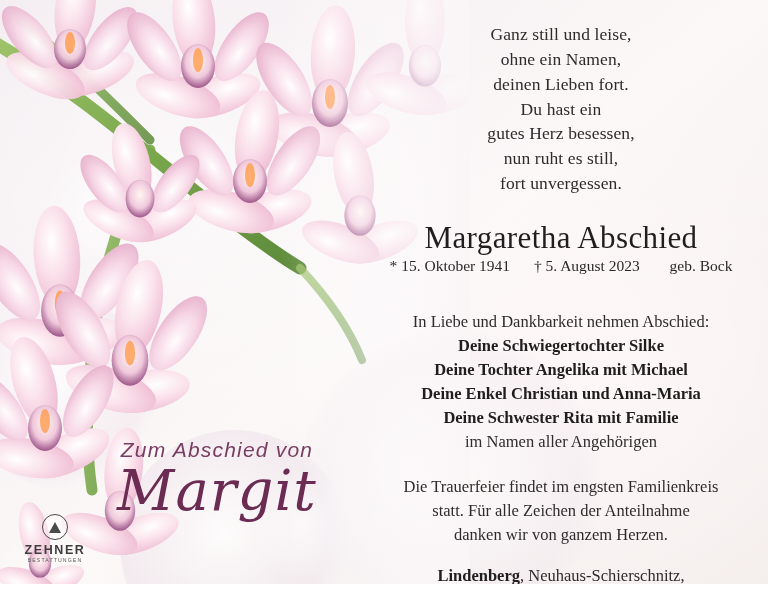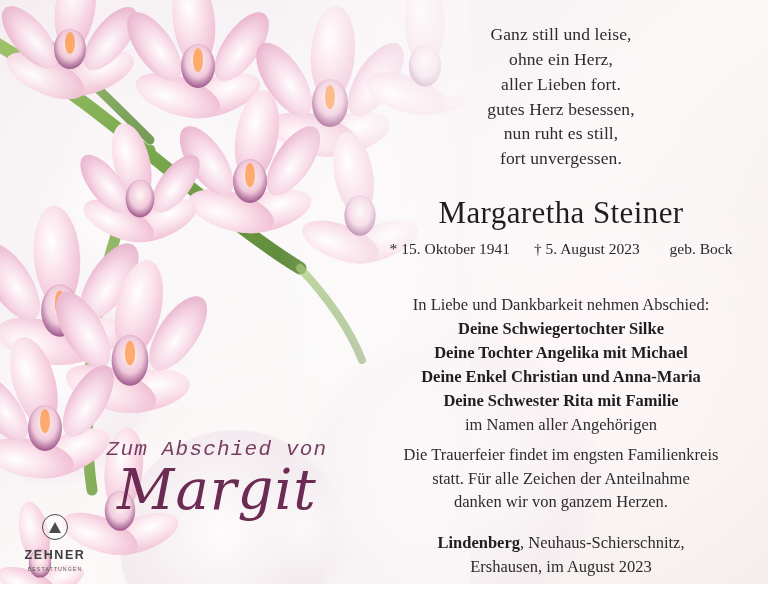--- a/index.html
+++ b/index.html
@@ -44,39 +44,39 @@
   .poem div { white-space: nowrap; }
 
   .name {
     margin-top: 24px;
     font-size: 31px;
     letter-spacing: .4px;
     color: #1f1d1e;
     white-space: nowrap;
   }
   .dates {
-    margin-top: 9px;
+    margin-top: 1px;
     font-size: 15.5px;
     color: #2b2829;
     white-space: nowrap;
   }
   .dates .gap { display: inline-block; width: 16px; }
   .dates .gap2 { display: inline-block; width: 22px; }
 
   .block-family {
     margin-top: 35px;
     font-size: 16.5px;
     line-height: 1.45;
   }
   .block-family .lead { color: #2f2b2c; }
   .block-family .strong { font-weight: bold; color: #1f1d1e; }
   .block-family .plain { color: #2f2b2c; }
 
   .ceremony {
-    margin-top: 6px;
+    margin-top: 22px;
     font-size: 16.5px;
     line-height: 1.45;
     color: #2f2b2c;
   }
   .place {
     margin-top: 17px;
     font-size: 16.5px;
     line-height: 1.45;
     color: #2f2b2c;
   }
@@ -84,21 +84,21 @@
 
   
   #caption {
     position: absolute;
     left: 52px; top: 438px;
     width: 330px;
     text-align: center;
     pointer-events: none;
   }
   #caption .small {
-    font-family: Liberation Mono, monospace;
+    font-family: Liberation Sans, sans-serif;
     font-style: italic;
     font-size: 21px;
     letter-spacing: 1.2px;
     color: #6d2f55;
     opacity: .92;
   }
   #caption .big {
     font-family: "DejaVu Serif", serif;
     font-style: italic;
     font-size: 56px;
@@ -106,21 +106,21 @@
     letter-spacing: 1px;
     color: #6b2b52;
   }
 
   
   #logo {
     position: absolute;
     left: 14px; bottom: 12px;
     width: 82px; height: 58px;
     display: flex; flex-direction: column;
-    align-items: center; justify-content: space-between;
+    align-items: center; justify-content: flex-start;
   }
   #logo .ring {
     width: 26px; height: 26px; border-radius: 50%;
     border: 1.6px solid #4a4a4a;
     display: flex; align-items: center; justify-content: center;
     background: rgba(255,255,255,.45);
   }
   #logo .tree {
     width: 0; height: 0;
     border-left: 6px solid transparent;
@@ -296,28 +296,29 @@
       <ellipse cx="0" cy="4" rx="14" ry="18" fill="url(#lip)"></ellipse>
     </g>
 
     <rect x="280" y="0" width="190" height="612" fill="url(#haze)"></rect>
   </svg>
 
   <div id="text-col">
 
     <div class="poem">
       <div>Ganz still und leise,</div>
-      <div>ohne ein Herz,</div>
-      <div>aller Lieben fort.</div>
+      <div>ohne ein Namen,</div>
+      <div>deinen Lieben fort.</div>
+      <div>Du hast ein</div>
       <div>gutes Herz besessen,</div>
       <div>nun ruht es still,</div>
       <div>fort unvergessen.</div>
     </div>
 
-    <div class="name">Margaretha Steiner</div>
+    <div class="name">Margaretha Abschied</div>
 
     <div class="dates">
       <span>*</span>
       <span>15. Oktober 1941</span>
       <span class="gap"></span>
       <span>†</span>
       <span>5. August 2023</span>
       <span class="gap2"></span>
       <span>geb. Bock</span>
     </div>

